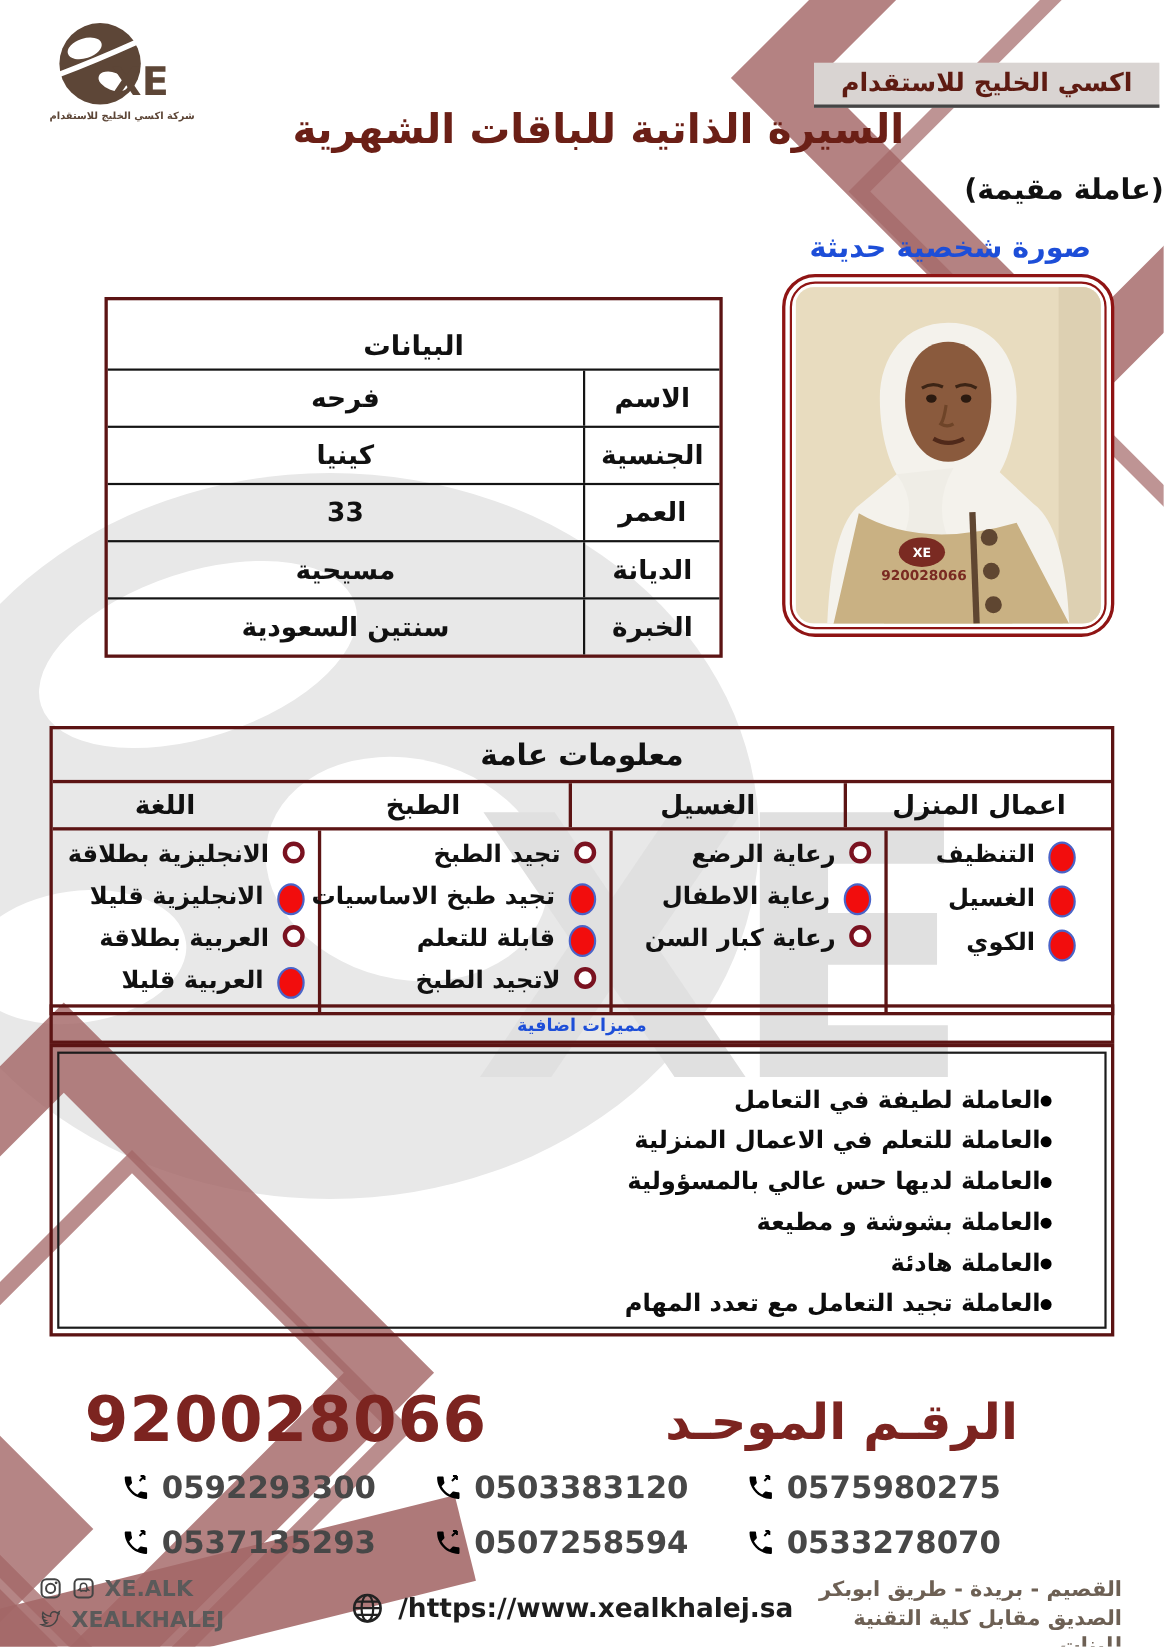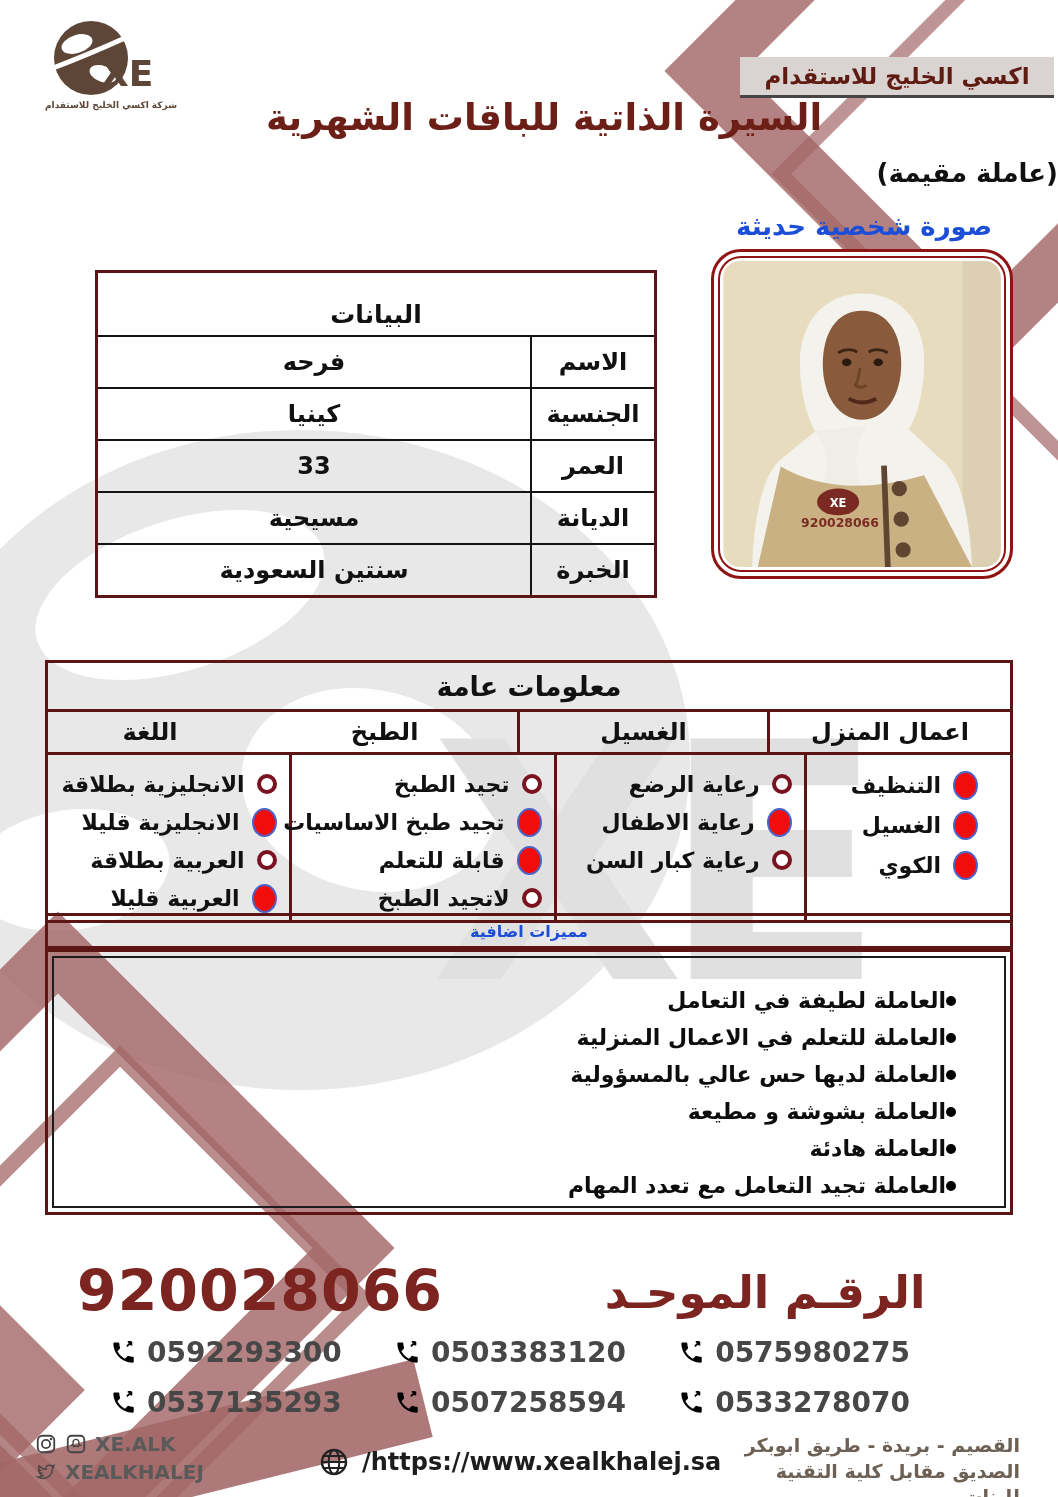--- a/index.html
+++ b/index.html
@@ -49,21 +49,21 @@
               font-size:27px;font-weight:bold;color:#111;}
   .info-heads,.info-body{display:flex;}
   .info-heads{height:40px;border-bottom:3px solid #5c1414;}
   .hcell{display:flex;align-items:center;justify-content:center;font-size:24px;font-weight:bold;color:#111;
          border-left:3px solid #5c1414;box-sizing:border-box;}
   .hcell.no-sep,.hcell:last-child{border-left:none;}
   .bcell{border-left:3px solid #5c1414;box-sizing:border-box;padding-top:10px;}
   .bcell:last-child{border-left:none;}
   .w0{width:243px;} .w1{width:250px;} .w2{width:265px;} .w3{flex:1;}
   .info-body{height:165px;}
-  .opt{display:flex;align-items:center;gap:12px;height:38px;padding-right:12px;margin-left:44px;}
+  .opt{display:flex;gap:12px;height:38px;padding-right:12px;margin-left:44px;}
   .bcell.w0 .opt{padding-right:32px;height:40px;}
   .opt .lbl{font-size:22px;font-weight:bold;color:#111;white-space:nowrap;}
   .mark{flex:0 0 auto;}
   .mark.filled{width:21px;height:25px;border-radius:50%;background:#f20d0d;border:2px solid #4a63c8;}
   .mark.empty{width:12px;height:12px;border-radius:50%;background:#fff;border:4px solid #7a1220;}
   
   .feat-head{left:45px;top:913px;width:968px;height:36px;border:3px solid #5c1414;box-sizing:border-box;
              display:flex;align-items:center;justify-content:center;font-size:16px;font-weight:bold;color:#1d4ed8;}
   .feat-box{left:45px;top:949px;width:968px;height:266px;border:3px solid #5c1414;box-sizing:border-box;padding:4px;}
   .feat-inner{width:100%;height:100%;border:2px solid #1c1c1c;box-sizing:border-box;direction:rtl;padding:24px 48px 0 20px;}

